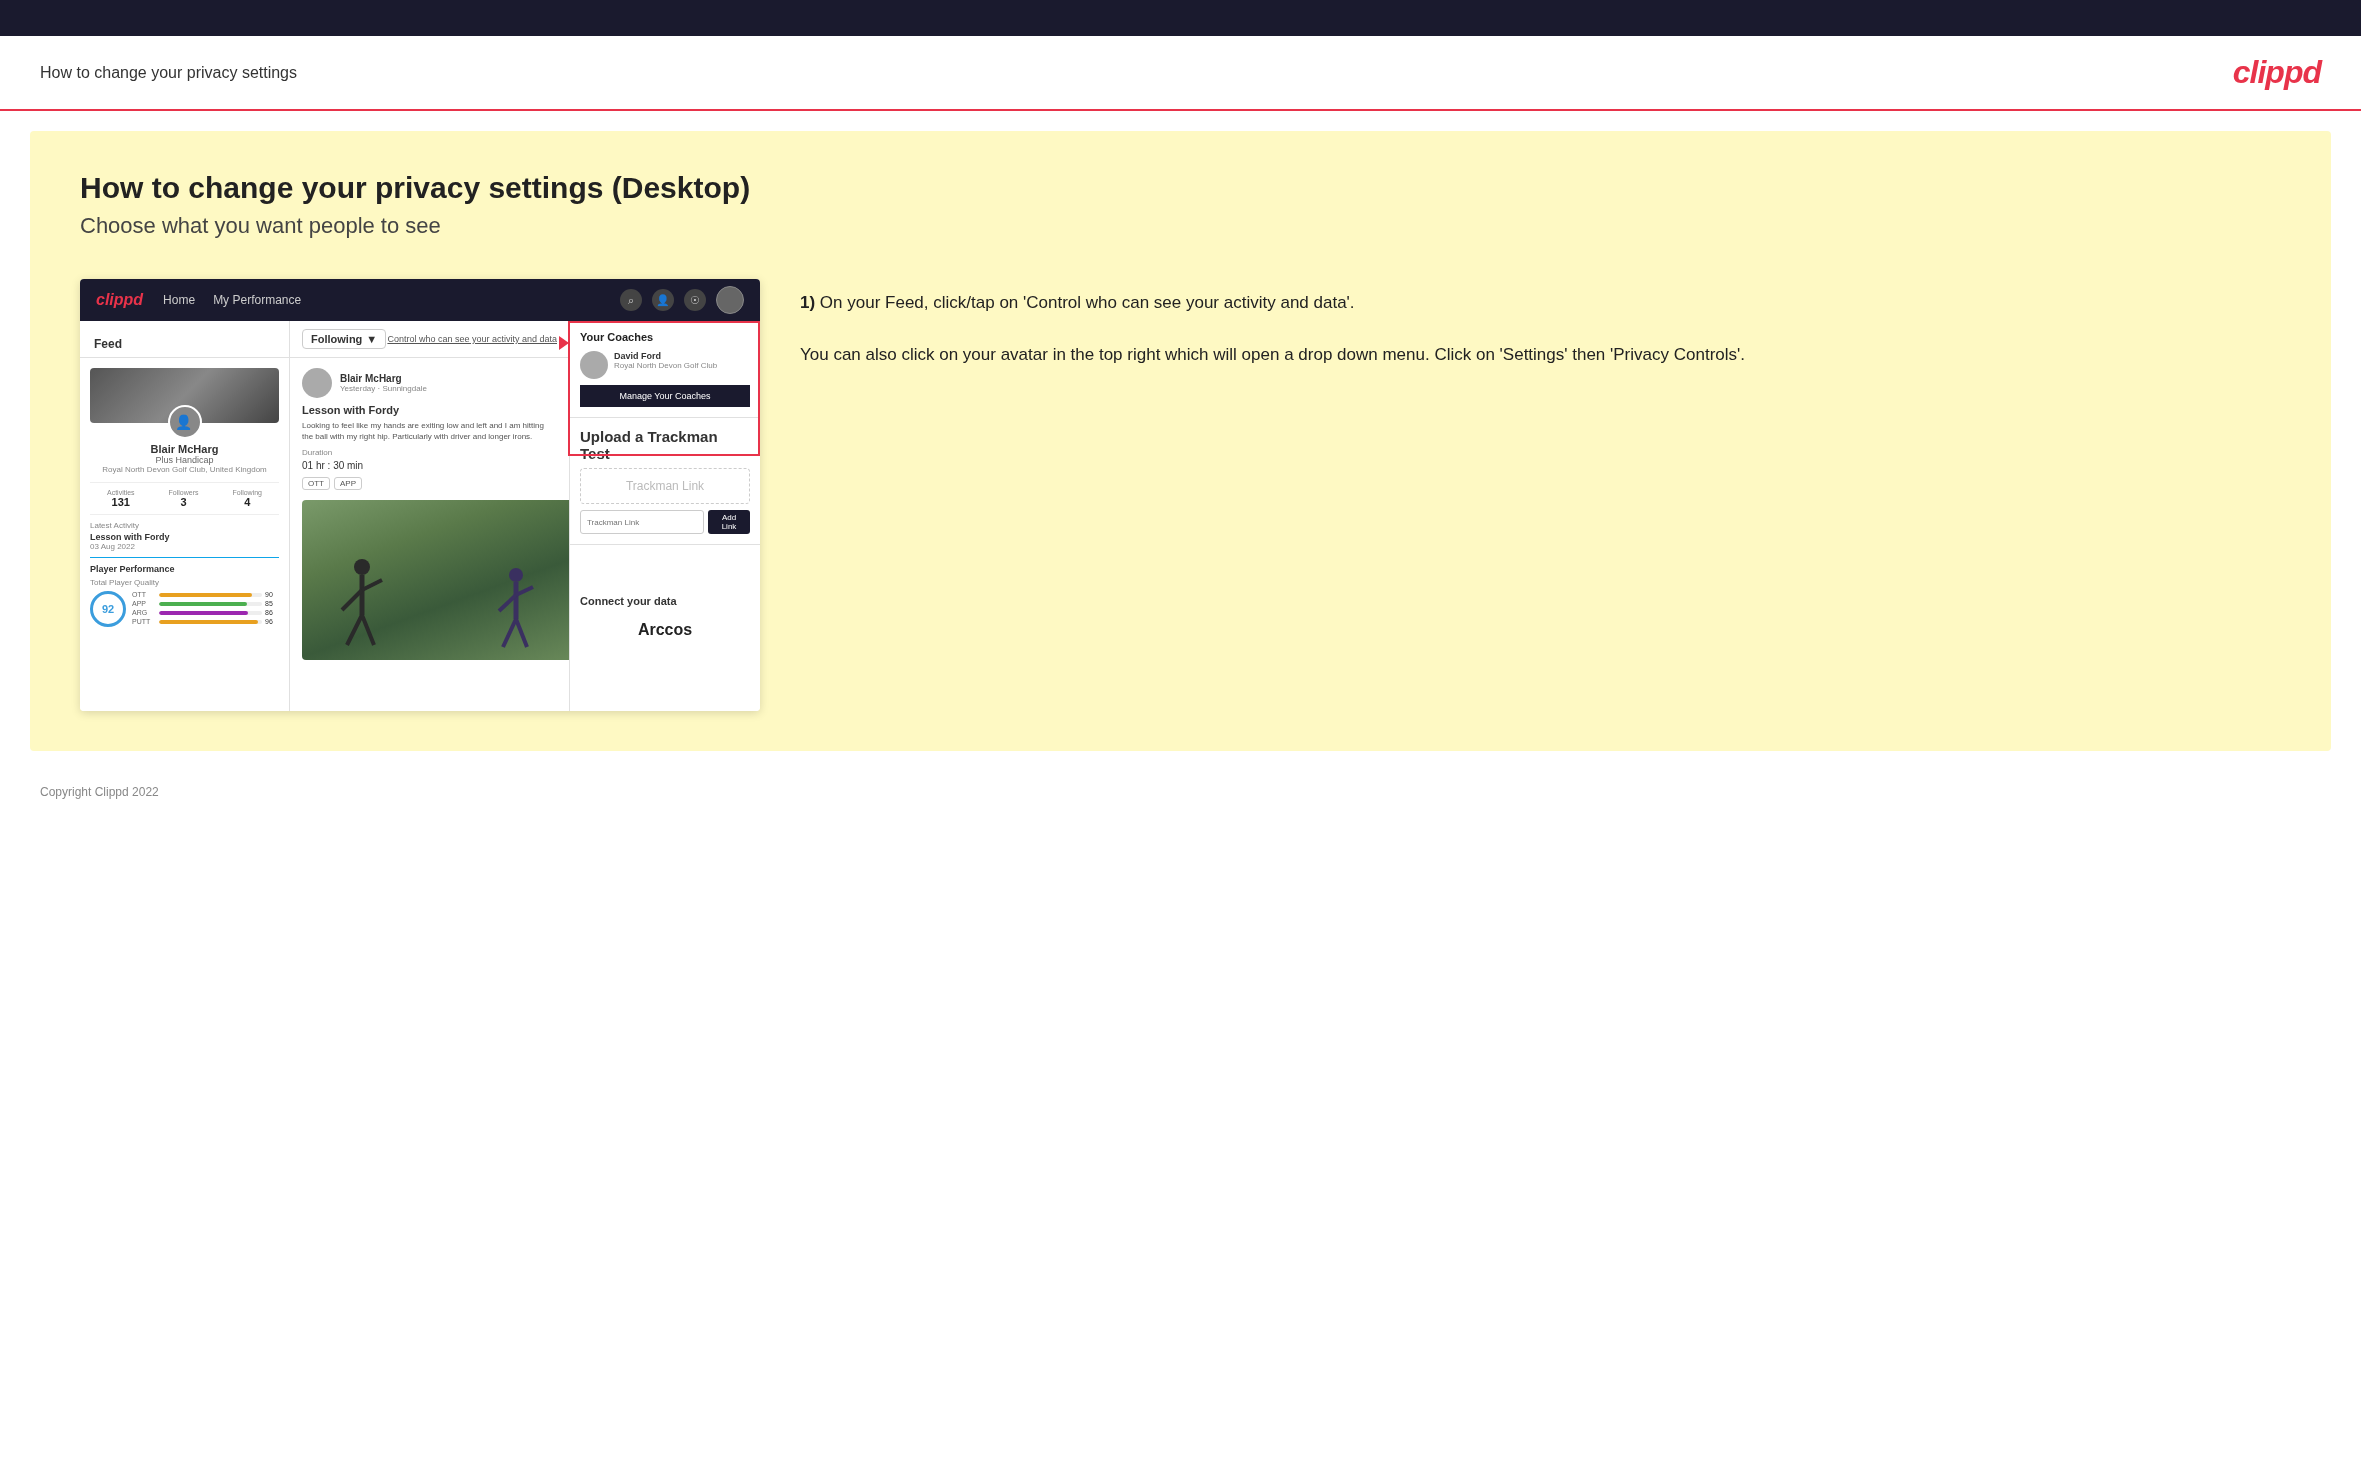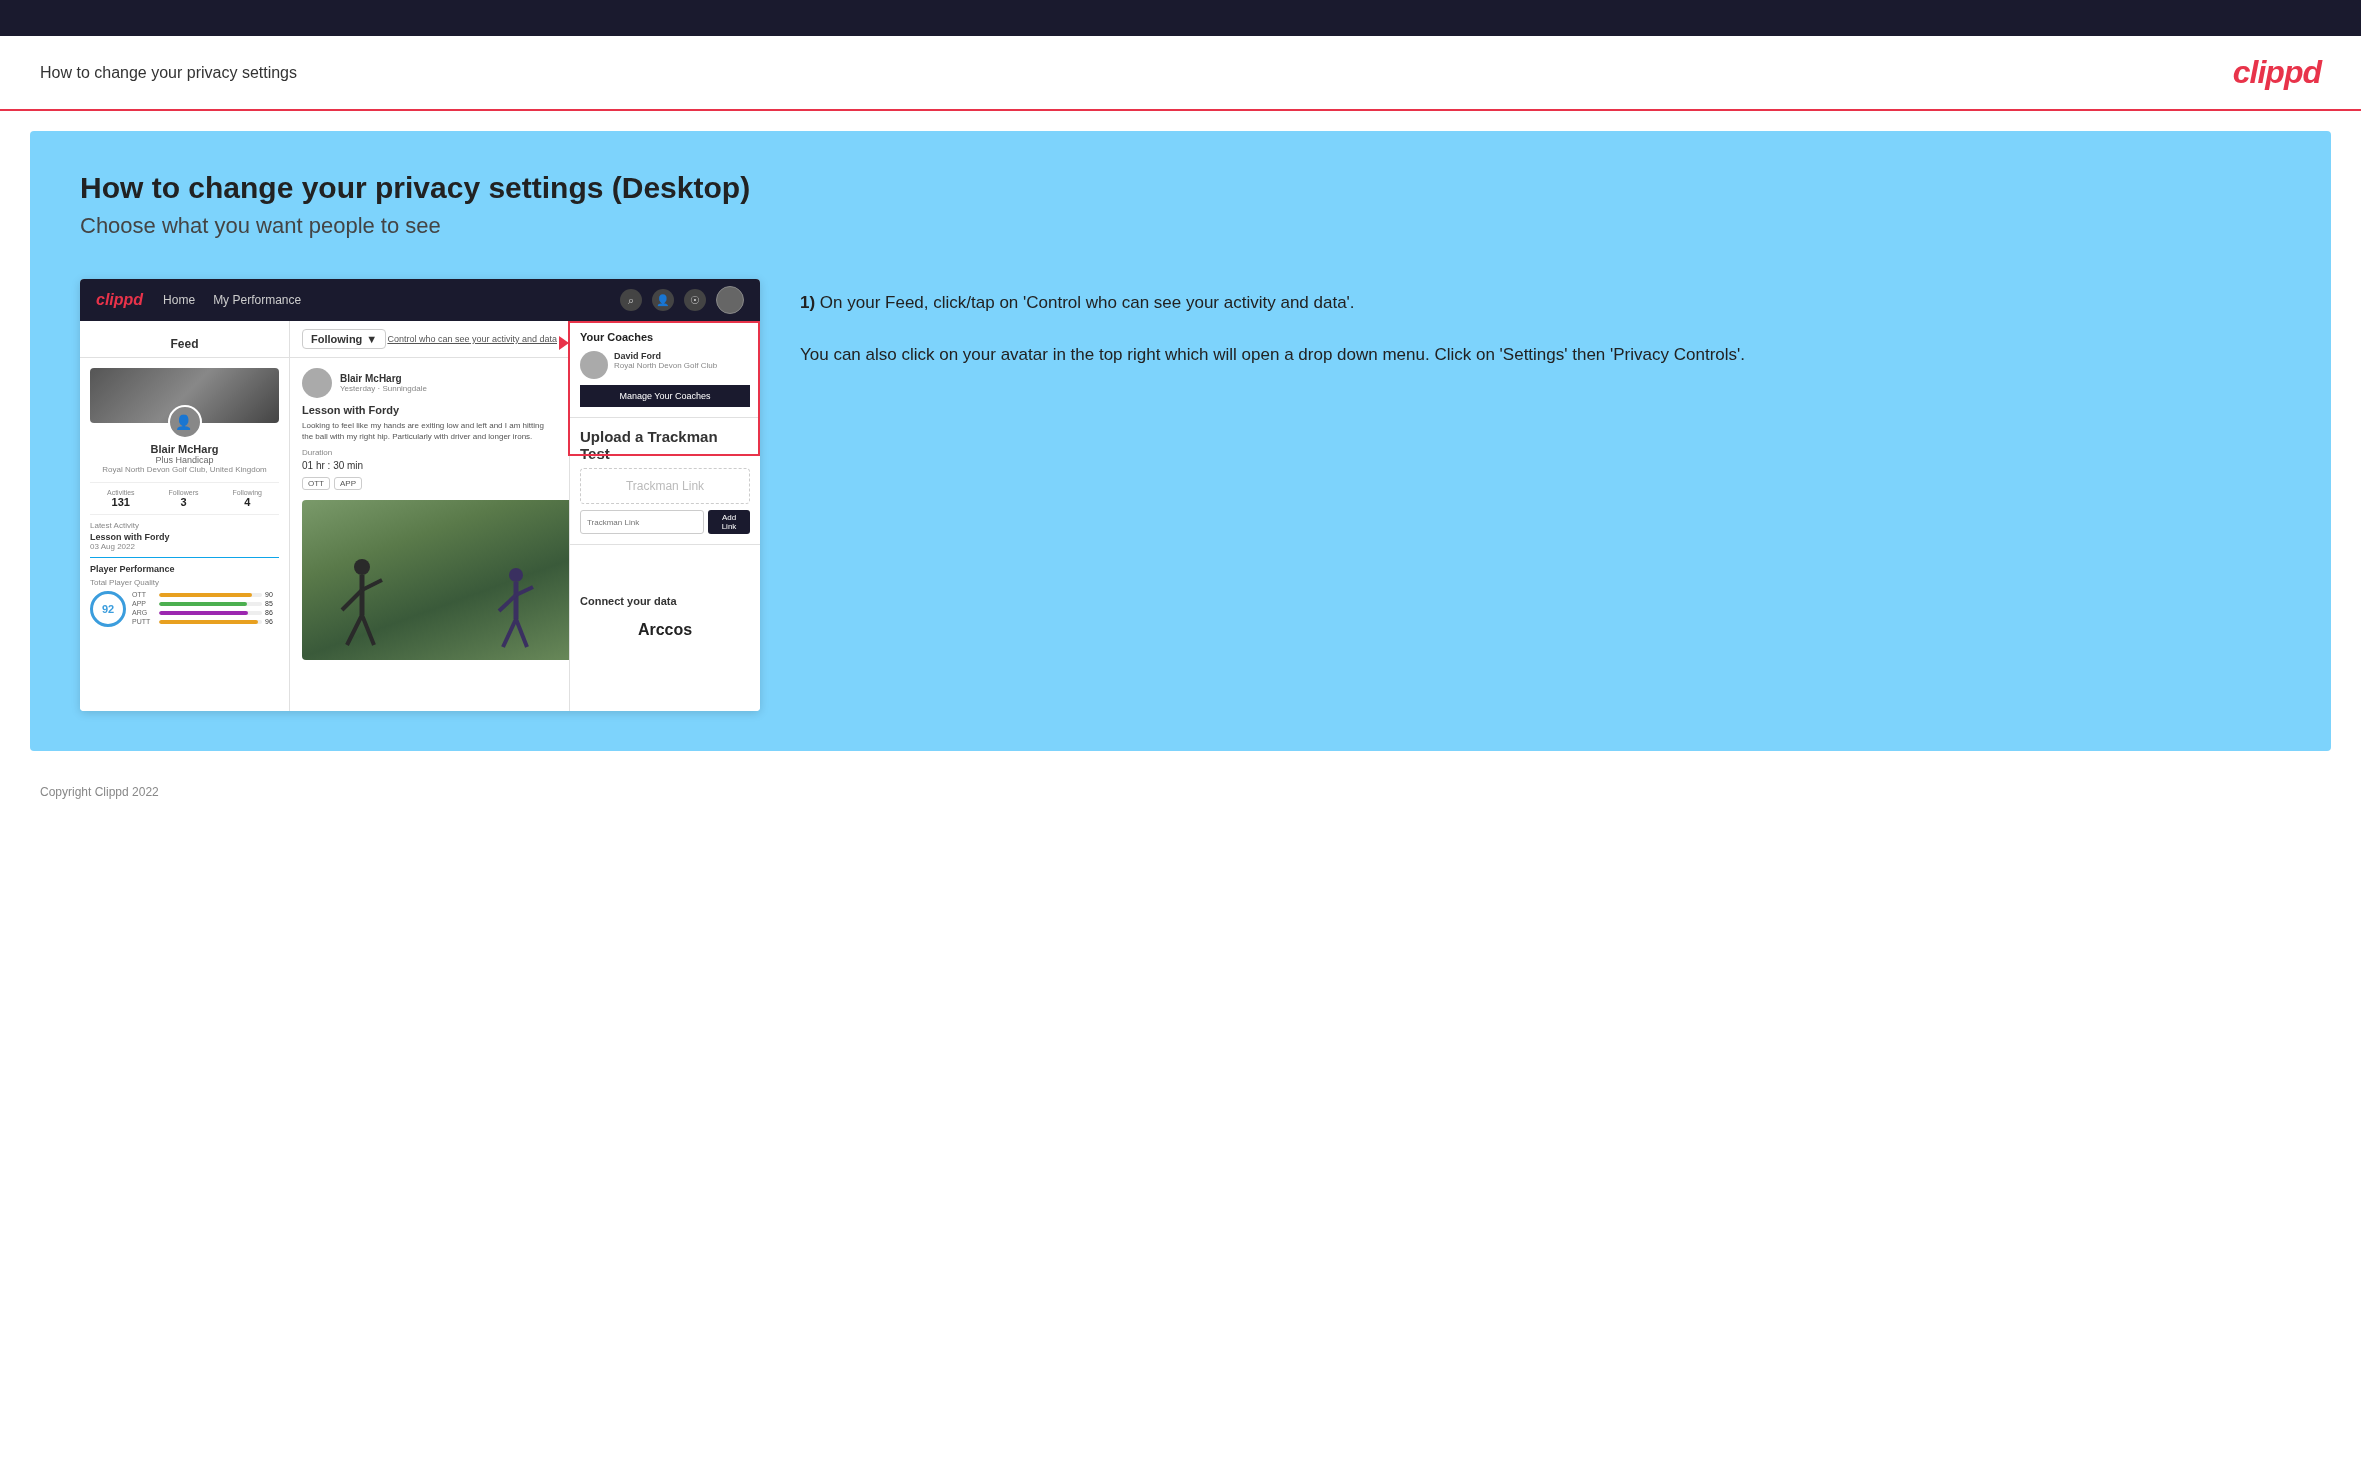--- a/index.html
+++ b/index.html
@@ -26,21 +26,21 @@
     .logo {
       font-size: 32px;
       font-weight: bold;
       color: #e8334a;
       font-style: italic;
       letter-spacing: -1px;
     }
 
     
     .main-content {
-      background: #7dd3fc;
+      background: #fef9c3;
       margin: 20px 30px;
       padding: 40px 50px;
       border-radius: 4px;
     }
 
     .page-heading {
       font-size: 30px;
       font-weight: bold;
       color: #222;
       margin-bottom: 8px;
@@ -131,21 +131,20 @@
       padding: 10px 0;
       flex-shrink: 0;
       background: #fff;
     }
     .feed-tab {
       padding: 6px 14px;
       font-size: 12px;
       color: #333;
       font-weight: bold;
       border-bottom: 1px solid #e0e0e0;
-      text-align: center;
     }
     .profile-card {
       padding: 10px;
     }
     .profile-banner {
       width: 100%;
       height: 55px;
       background: linear-gradient(135deg, #555 0%, #888 50%, #444 100%);
       border-radius: 4px;
       position: relative;

